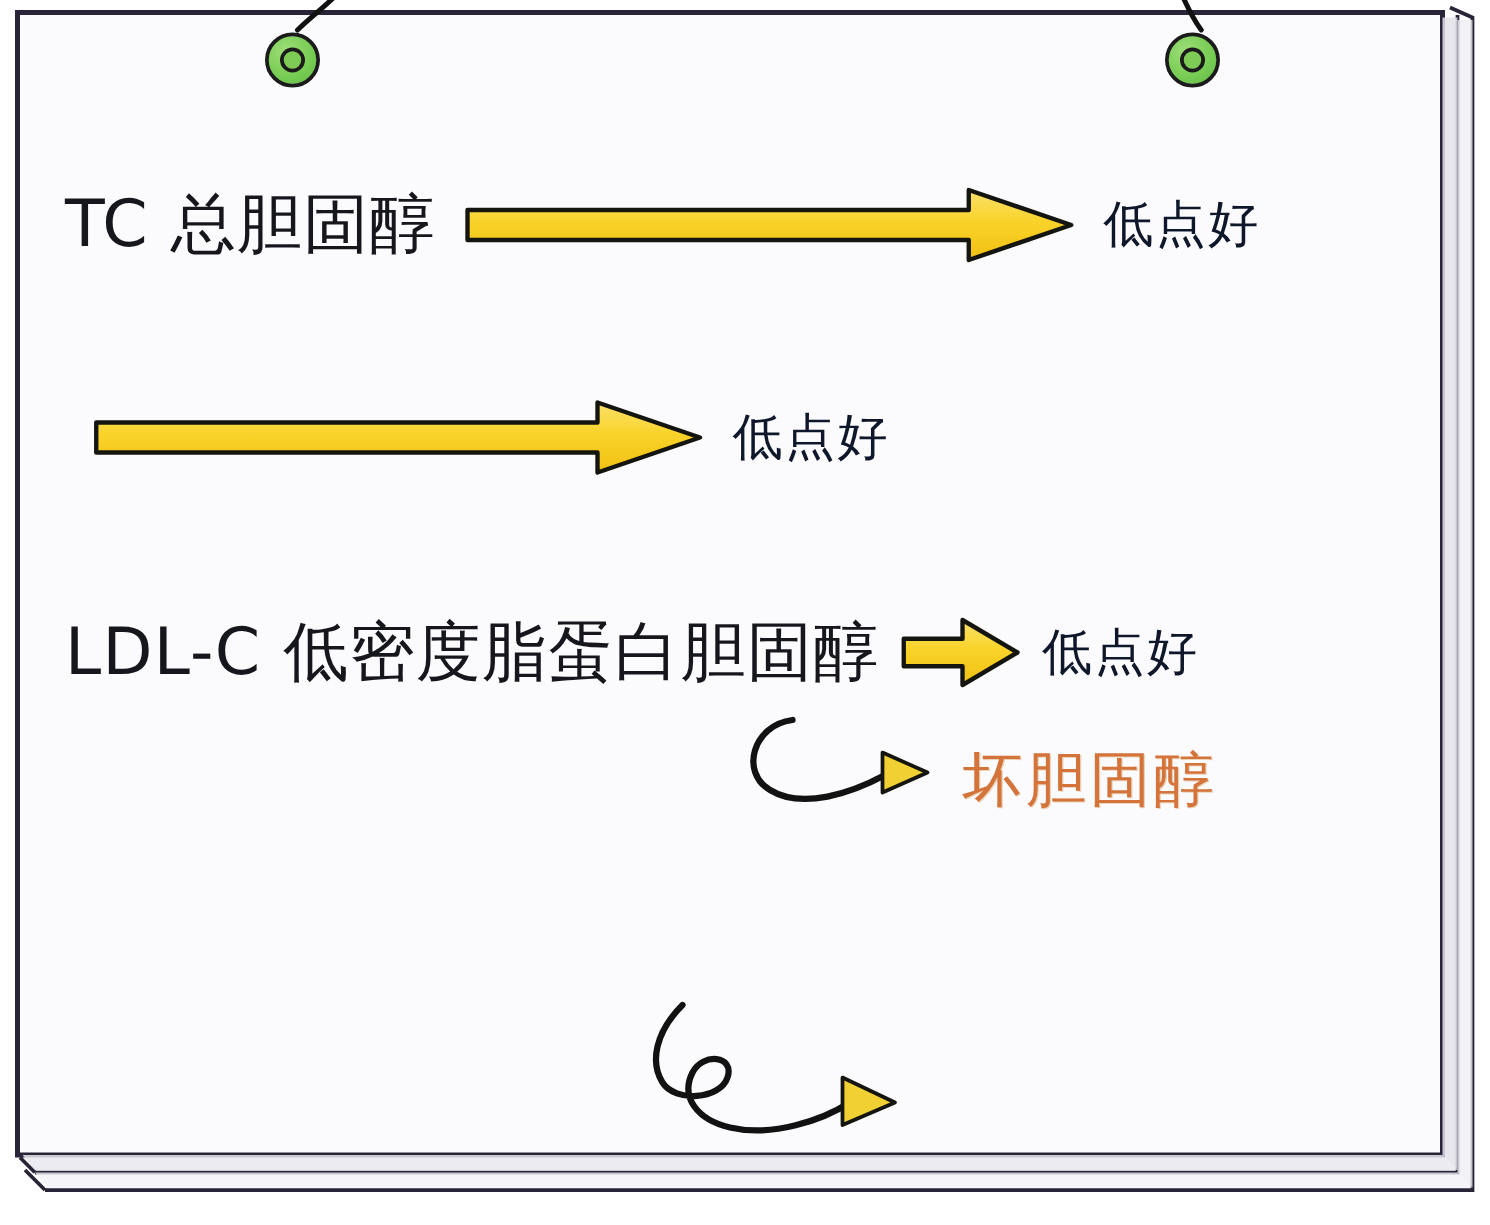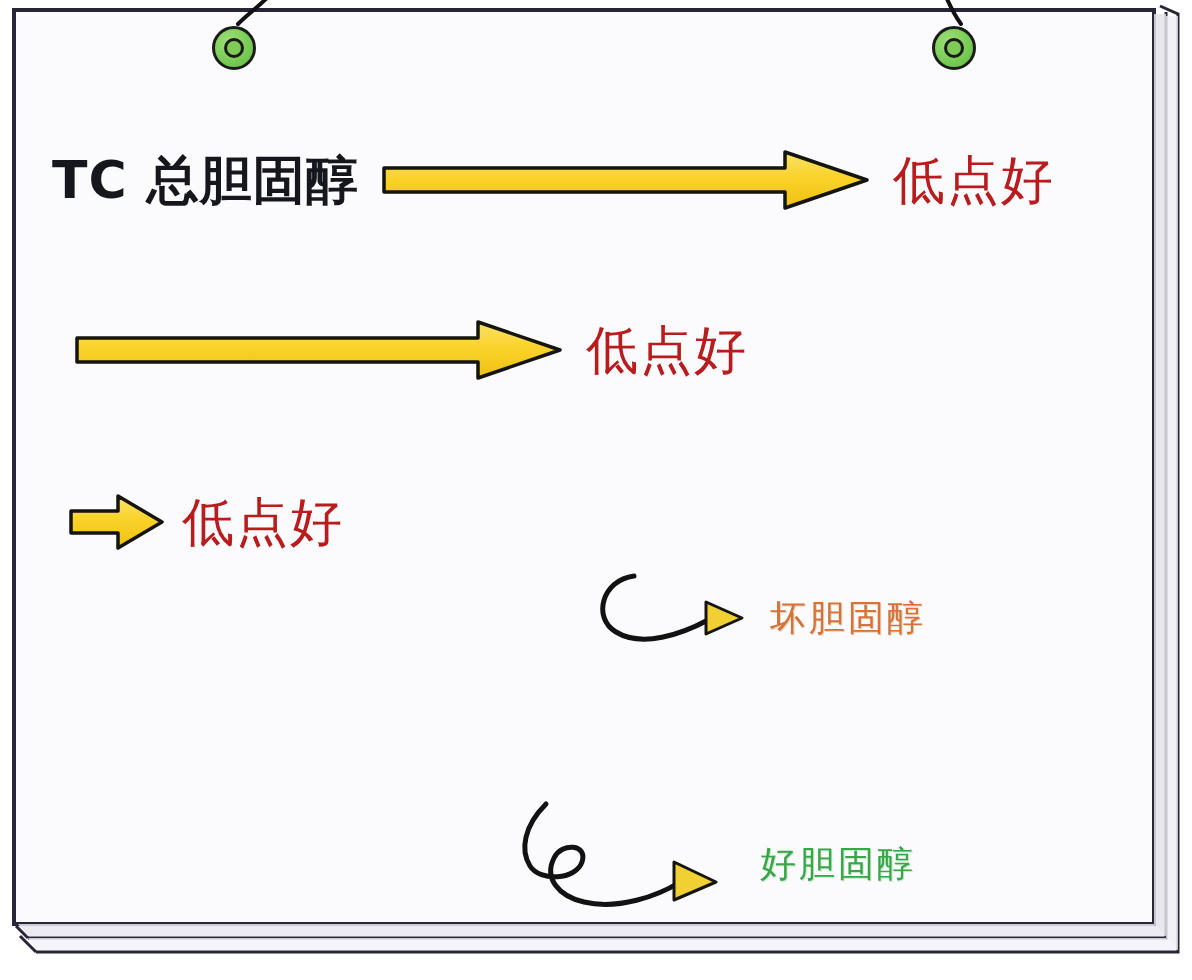--- a/index.html
+++ b/index.html
@@ -61,43 +61,43 @@
   
   .row {
     position: absolute;
     display: flex;
     align-items: center;
     white-space: nowrap;
   }
   .row-label {
     font-family: "DejaVu Sans", "Liberation Sans", sans-serif;
     font-size: 52px;
-    font-weight: 700;
+    font-weight: 400;
     color: #16161d;
     letter-spacing: 1px;
     line-height: 1;
   }
   .row-verdict {
-    font-family: Liberation Sans, sans-serif;
-    font-size: 52px;
+    font-family: Liberation Serif, serif;
+    font-size: 40px;
     font-weight: 400;
-    color: #b91c1c;
+    color: #0f172a;
     letter-spacing: 2px;
     line-height: 1;
   }
   .arrow-wrap {
     display: flex;
     align-items: center;
   }
 
   
   .annot-text {
     position: absolute;
     font-family: "DejaVu Sans", "Liberation Sans", sans-serif;
-    font-size: 36px;
+    font-size: 48px;
     letter-spacing: 3px;
     line-height: 1;
     white-space: nowrap;
   }
   .annot-bad { color: #d4733a; text-shadow: 1px 1px 0 rgba(220,180,130,.55); }
   .annot-good { color: #3aa64a; text-shadow: 1px 1px 0 rgba(150,215,150,.5); }
 
   .squiggle {
     position: absolute;
     pointer-events: none;
@@ -169,20 +169,21 @@
             <stop offset="100%" stop-color="#f0c011"></stop>
           </linearGradient>
         </defs>
         <path d="M 3 20 L 404 20 L 404 4 L 486 32 L 404 60 L 404 44 L 3 44 Z" fill="url(#gA2)" stroke="#15150f" stroke-width="3.5" stroke-linejoin="round"></path>
       </svg>
     </span>
     <span class="row-verdict">低点好</span>
   </div>
 
   <div class="row" style="left:52px; top:492px;">
+    <span class="row-label">LDL-C 低密度脂蛋白胆固醇</span>
     <span class="arrow-wrap" style="margin:0 16px;">
       <svg width="98" height="60" viewBox="0 0 98 60" xmlns="http://www.w3.org/2000/svg">
         <defs>
           <linearGradient id="gA3" x1="0" y1="0" x2="0" y2="1">
             <stop offset="0%" stop-color="#fbe16a"></stop>
             <stop offset="45%" stop-color="#f9d32a"></stop>
             <stop offset="100%" stop-color="#f0c011"></stop>
           </linearGradient>
         </defs>
         <path d="M 3 19 L 50 19 L 50 4 L 94 30 L 50 56 L 50 41 L 3 41 Z" fill="url(#gA3)" stroke="#15150f" stroke-width="3.5" stroke-linejoin="round"></path>
@@ -199,15 +200,14 @@
 
 
   <svg class="squiggle" style="left:498px; top:800px;" width="260" height="125" xmlns="http://www.w3.org/2000/svg">
     <path d="M 48 4 C 26 26 22 50 32 66
              C 42 82 78 80 84 62
              C 90 44 64 42 56 58
              C 46 78 60 96 86 102
              C 120 110 160 96 182 82" fill="none" stroke="#121212" stroke-width="5" stroke-linecap="round"></path>
     <path d="M 176 62 L 218 82 L 176 100 Z" fill="#f0d033" stroke="#15150f" stroke-width="3" stroke-linejoin="round"></path>
   </svg>
-  <div class="annot-text annot-good" style="left:760px; top:846px;">好胆固醇</div>
 
 </div>
 
 </body></html>

